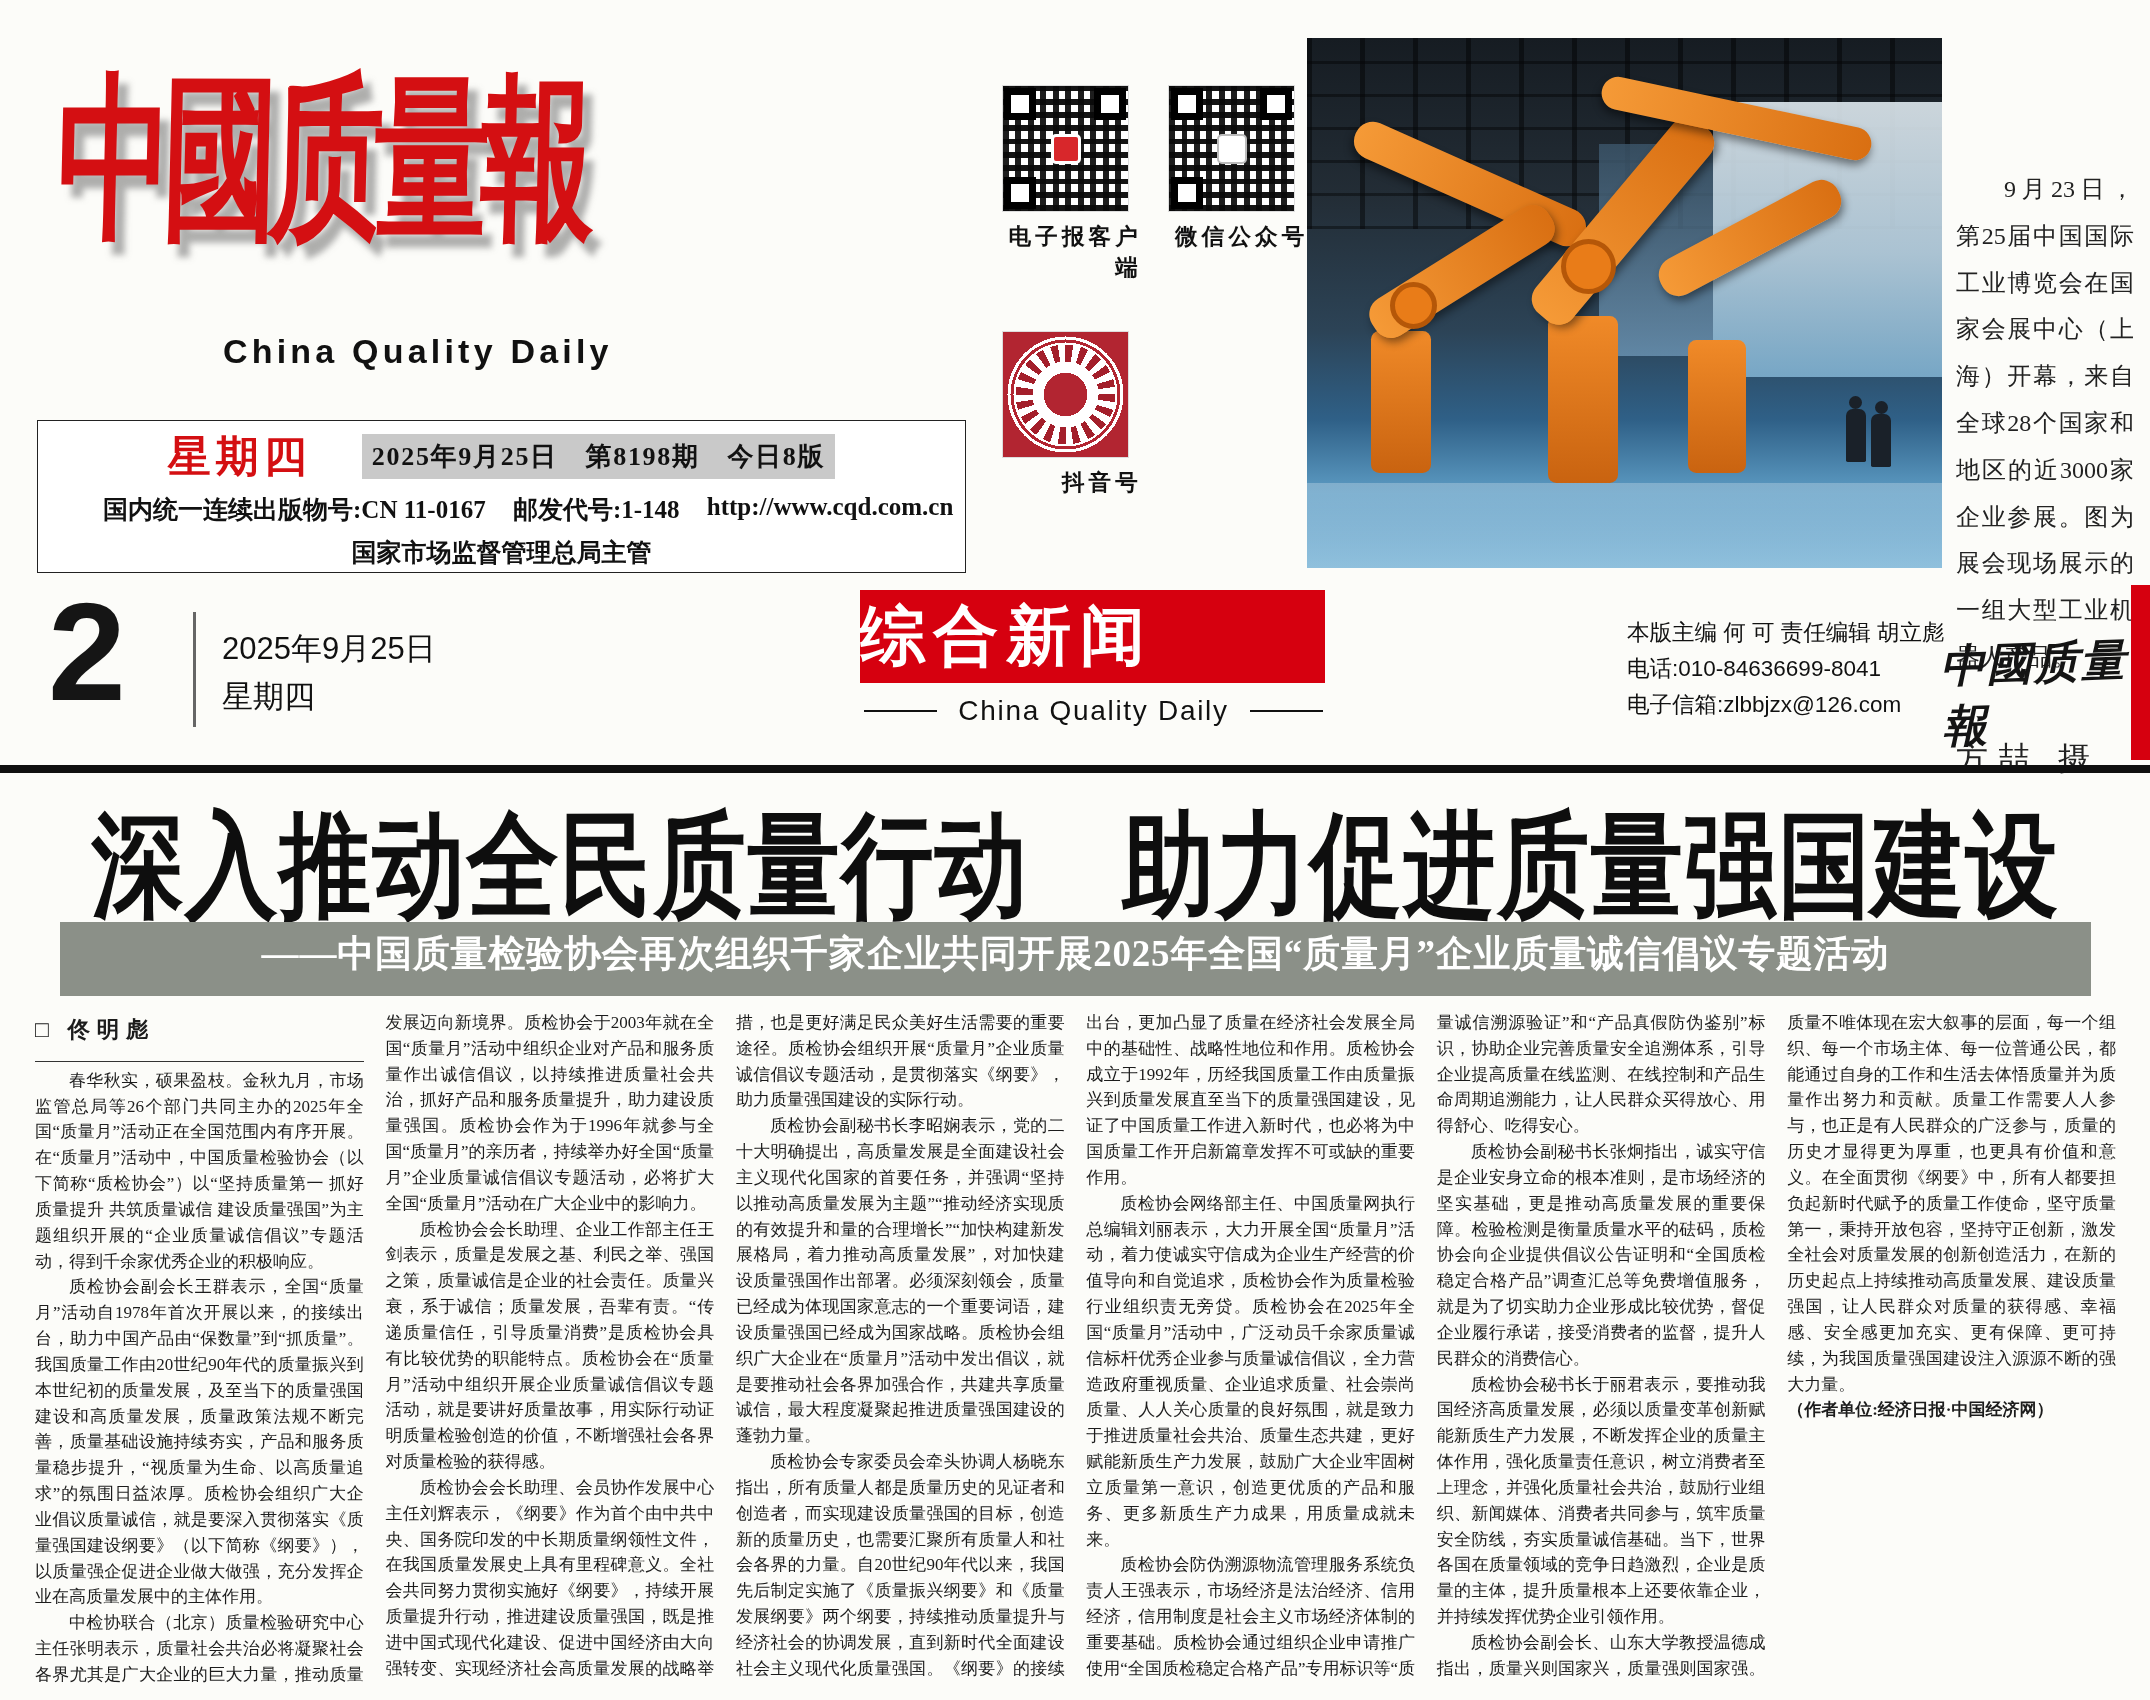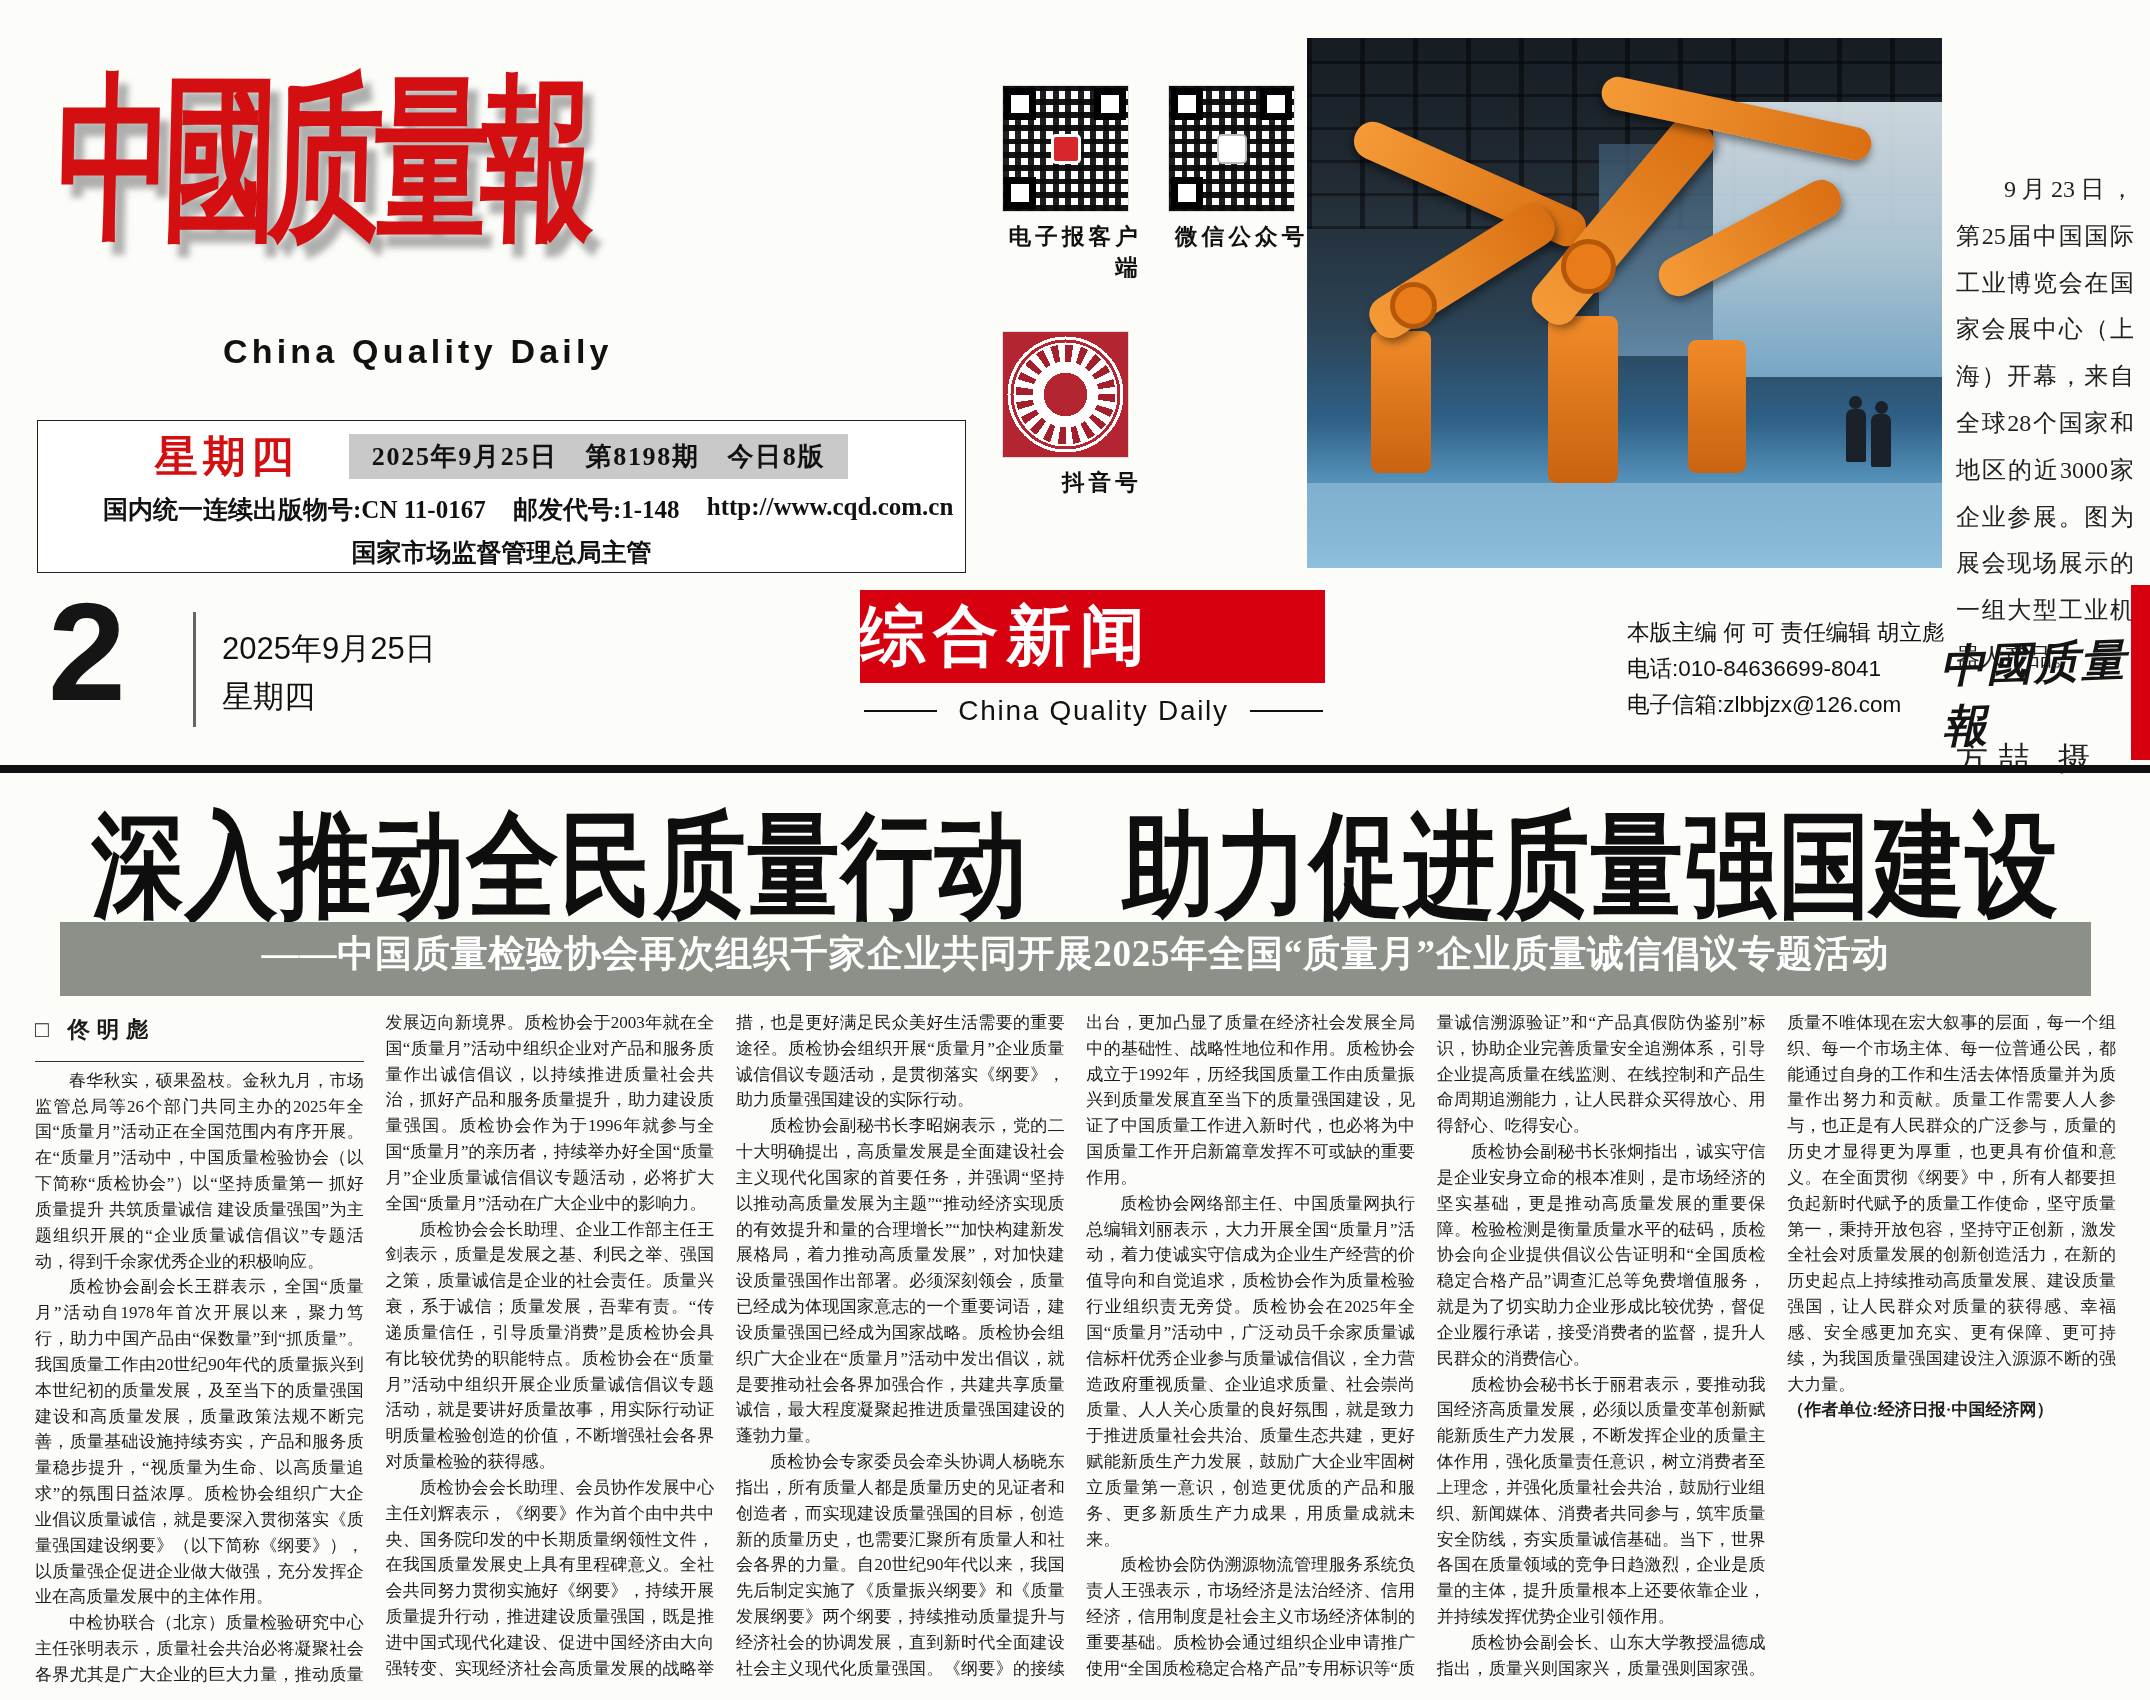--- a/index.html
+++ b/index.html
@@ -61,21 +61,21 @@
   .photo-caption { position:absolute; left:1956px; top:43px; width:178px; height:525px;
     font-size:24px; line-height:1.95; text-align:justify; color:#222; padding-top:123px; }
   .photo-caption .cap { text-indent:2em; }
   .photo-credit { margin-top:46px; letter-spacing:10px; font-size:32px; }
 
   
   .info-box { position:absolute; left:37px; top:420px; width:929px; height:153px;
     border:1.7px solid #222; background:#fff; padding-top:8.3px; }
   .info-row1 { display:flex; align-items:center; justify-content:center; gap:50px; height:55px; }
   .weekday { font-size:43px; font-weight:900; color:#d40f12; letter-spacing:5px; }
-  .issue-chip { background:#c9c9c9; padding:5px 23px; font-size:26px; font-weight:bold; letter-spacing:1.7px; color:#111; }
+  .issue-chip { background:#c9c9c9; padding:5px 10px; font-size:26px; font-weight:bold; letter-spacing:1.7px; color:#111; }
   .info-row2 { display:flex; justify-content:space-between; padding:8.3px 11.7px 0 65px; font-size:25px; font-weight:bold; color:#111; }
   .info-row3 { text-align:center; font-size:25px; font-weight:bold; margin-top:10px; color:#111; }
 
   
   .sec { position:absolute; left:0; top:585px; width:2151px; height:180px; }
   .page-num { position:absolute; left:48px; top:0px; font-size:140px; font-weight:900; line-height:0.95;
     font-family:"Liberation Sans",sans-serif; color:#151515; }
   .sec-vline { position:absolute; left:193px; top:27px; width:2.5px; height:115px; background:#666; }
   .sec-date { position:absolute; left:222px; top:40px; font-size:31px; line-height:1.55; color:#111;
     font-family:"Liberation Sans",sans-serif; }
@@ -199,21 +199,21 @@
     <div class="sec-redbar"></div>
   </div>
   <div class="thick-rule"></div>
 
   <div class="headline">深入推动全民质量行动　助力促进质量强国建设</div>
   <div class="subhead">——中国质量检验协会再次组织千家企业共同开展2025年全国“质量月”企业质量诚信倡议专题活动</div>
 
   <div class="body-cols">
     <div class="byline">□ 佟明彪</div>
     <p>春华秋实，硕果盈枝。金秋九月，市场监管总局等26个部门共同主办的2025年全国“质量月”活动正在全国范围内有序开展。在“质量月”活动中，中国质量检验协会（以下简称“质检协会”）以“坚持质量第一 抓好质量提升 共筑质量诚信 建设质量强国”为主题组织开展的“企业质量诚信倡议”专题活动，得到千余家优秀企业的积极响应。</p>
-    <p>质检协会副会长王群表示，全国“质量月”活动自1978年首次开展以来，聚力笃行，助力中国产品由“保数量”到“抓质量”。我国质量工作由20世纪90年代的质量振兴到本世纪初的质量发展，及至当下的质量强国建设和高质量发展，质量政策法规不断完善，质量基础设施持续夯实，产品和服务质量稳步提升，“视质量为生命、以高质量追求”的氛围日益浓厚。质检协会组织广大企业倡议质量诚信，就是要深入贯彻落实《质量强国建设纲要》（以下简称《纲要》），以质量强企促进企业做大做强，充分发挥企业在高质量发展中的主体作用。</p>
+    <p>质检协会副会长王群表示，全国“质量月”活动自1978年首次开展以来，的接续出台，助力中国产品由“保数量”到“抓质量”。我国质量工作由20世纪90年代的质量振兴到本世纪初的质量发展，及至当下的质量强国建设和高质量发展，质量政策法规不断完善，质量基础设施持续夯实，产品和服务质量稳步提升，“视质量为生命、以高质量追求”的氛围日益浓厚。质检协会组织广大企业倡议质量诚信，就是要深入贯彻落实《质量强国建设纲要》（以下简称《纲要》），以质量强企促进企业做大做强，充分发挥企业在高质量发展中的主体作用。</p>
     <p>中检协联合（北京）质量检验研究中心主任张明表示，质量社会共治必将凝聚社会各界尤其是广大企业的巨大力量，推动质量发展迈向新境界。质检协会于2003年就在全国“质量月”活动中组织企业对产品和服务质量作出诚信倡议，以持续推进质量社会共治，抓好产品和服务质量提升，助力建设质量强国。质检协会作为于1996年就参与全国“质量月”的亲历者，持续举办好全国“质量月”企业质量诚信倡议专题活动，必将扩大全国“质量月”活动在广大企业中的影响力。</p>
     <p>质检协会会长助理、企业工作部主任王剑表示，质量是发展之基、利民之举、强国之策，质量诚信是企业的社会责任。质量兴衰，系于诚信；质量发展，吾辈有责。“传递质量信任，引导质量消费”是质检协会具有比较优势的职能特点。质检协会在“质量月”活动中组织开展企业质量诚信倡议专题活动，就是要讲好质量故事，用实际行动证明质量检验创造的价值，不断增强社会各界对质量检验的获得感。</p>
     <p>质检协会会长助理、会员协作发展中心主任刘辉表示，《纲要》作为首个由中共中央、国务院印发的中长期质量纲领性文件，在我国质量发展史上具有里程碑意义。全社会共同努力贯彻实施好《纲要》，持续开展质量提升行动，推进建设质量强国，既是推进中国式现代化建设、促进中国经济由大向强转变、实现经济社会高质量发展的战略举措，也是更好满足民众美好生活需要的重要途径。质检协会组织开展“质量月”企业质量诚信倡议专题活动，是贯彻落实《纲要》，助力质量强国建设的实际行动。</p>
     <p>质检协会副秘书长李昭娴表示，党的二十大明确提出，高质量发展是全面建设社会主义现代化国家的首要任务，并强调“坚持以推动高质量发展为主题”“推动经济实现质的有效提升和量的合理增长”“加快构建新发展格局，着力推动高质量发展”，对加快建设质量强国作出部署。必须深刻领会，质量已经成为体现国家意志的一个重要词语，建设质量强国已经成为国家战略。质检协会组织广大企业在“质量月”活动中发出倡议，就是要推动社会各界加强合作，共建共享质量诚信，最大程度凝聚起推进质量强国建设的蓬勃力量。</p>
     <p>质检协会专家委员会牵头协调人杨晓东指出，所有质量人都是质量历史的见证者和创造者，而实现建设质量强国的目标，创造新的质量历史，也需要汇聚所有质量人和社会各界的力量。自20世纪90年代以来，我国先后制定实施了《质量振兴纲要》和《质量发展纲要》两个纲要，持续推动质量提升与经济社会的协调发展，直到新时代全面建设社会主义现代化质量强国。《纲要》的接续出台，更加凸显了质量在经济社会发展全局中的基础性、战略性地位和作用。质检协会成立于1992年，历经我国质量工作由质量振兴到质量发展直至当下的质量强国建设，见证了中国质量工作进入新时代，也必将为中国质量工作开启新篇章发挥不可或缺的重要作用。</p>
     <p>质检协会网络部主任、中国质量网执行总编辑刘丽表示，大力开展全国“质量月”活动，着力使诚实守信成为企业生产经营的价值导向和自觉追求，质检协会作为质量检验行业组织责无旁贷。质检协会在2025年全国“质量月”活动中，广泛动员千余家质量诚信标杆优秀企业参与质量诚信倡议，全力营造政府重视质量、企业追求质量、社会崇尚质量、人人关心质量的良好氛围，就是致力于推进质量社会共治、质量生态共建，更好赋能新质生产力发展，鼓励广大企业牢固树立质量第一意识，创造更优质的产品和服务、更多新质生产力成果，用质量成就未来。</p>
     <p>质检协会防伪溯源物流管理服务系统负责人王强表示，市场经济是法治经济、信用经济，信用制度是社会主义市场经济体制的重要基础。质检协会通过组织企业申请推广使用“全国质检稳定合格产品”专用标识等“质量诚信溯源验证”和“产品真假防伪鉴别”标识，协助企业完善质量安全追溯体系，引导企业提高质量在线监测、在线控制和产品生命周期追溯能力，让人民群众买得放心、用得舒心、吃得安心。</p>
     <p>质检协会副秘书长张炯指出，诚实守信是企业安身立命的根本准则，是市场经济的坚实基础，更是推动高质量发展的重要保障。检验检测是衡量质量水平的砝码，质检协会向企业提供倡议公告证明和“全国质检稳定合格产品”调查汇总等免费增值服务，就是为了切实助力企业形成比较优势，督促企业履行承诺，接受消费者的监督，提升人民群众的消费信心。</p>
     <p>质检协会秘书长于丽君表示，要推动我国经济高质量发展，必须以质量变革创新赋能新质生产力发展，不断发挥企业的质量主体作用，强化质量责任意识，树立消费者至上理念，并强化质量社会共治，鼓励行业组织、新闻媒体、消费者共同参与，筑牢质量安全防线，夯实质量诚信基础。当下，世界各国在质量领域的竞争日趋激烈，企业是质量的主体，提升质量根本上还要依靠企业，并持续发挥优势企业引领作用。</p>
     <p>质检协会副会长、山东大学教授温德成指出，质量兴则国家兴，质量强则国家强。质量不唯体现在宏大叙事的层面，每一个组织、每一个市场主体、每一位普通公民，都能通过自身的工作和生活去体悟质量并为质量作出努力和贡献。质量工作需要人人参与，也正是有人民群众的广泛参与，质量的历史才显得更为厚重，也更具有价值和意义。在全面贯彻《纲要》中，所有人都要担负起新时代赋予的质量工作使命，坚守质量第一，秉持开放包容，坚持守正创新，激发全社会对质量发展的创新创造活力，在新的历史起点上持续推动高质量发展、建设质量强国，让人民群众对质量的获得感、幸福感、安全感更加充实、更有保障、更可持续，为我国质量强国建设注入源源不断的强大力量。</p>

